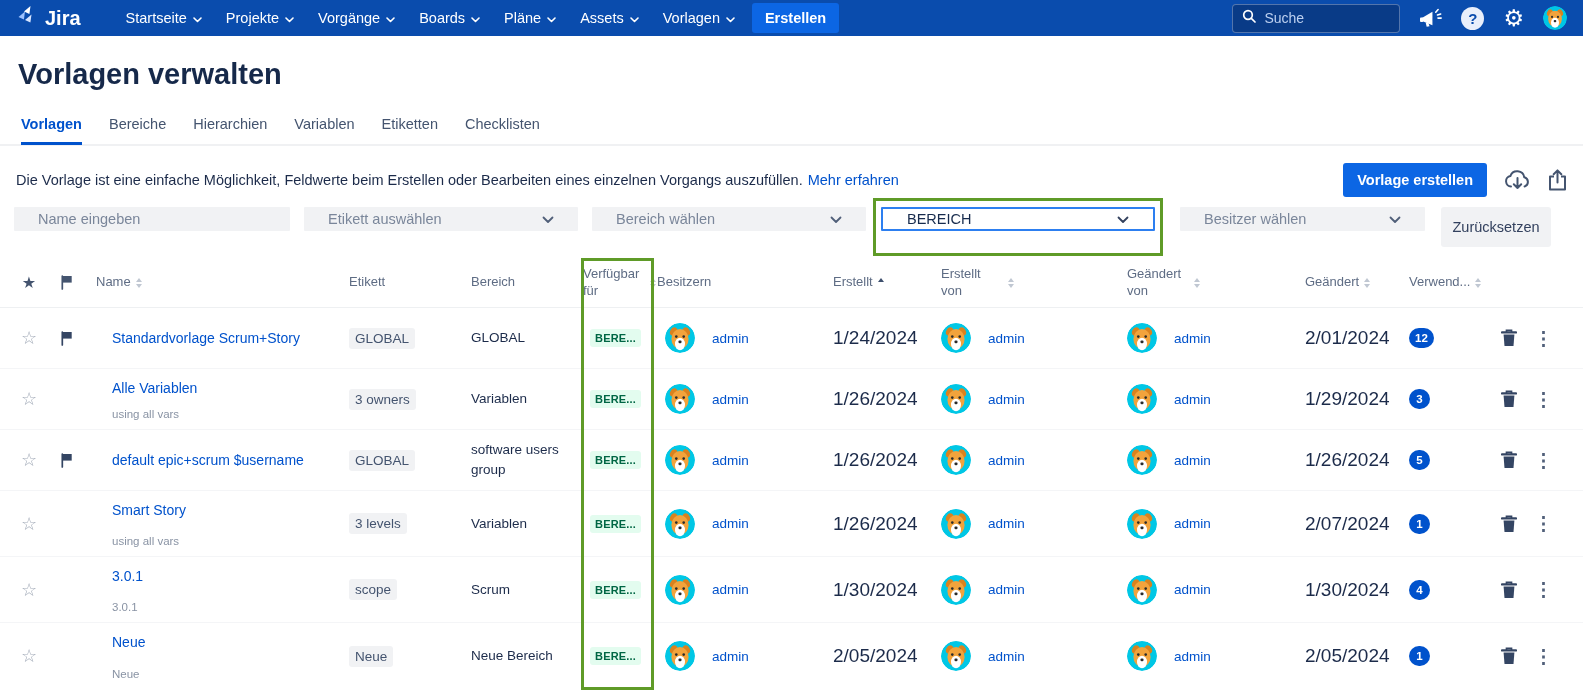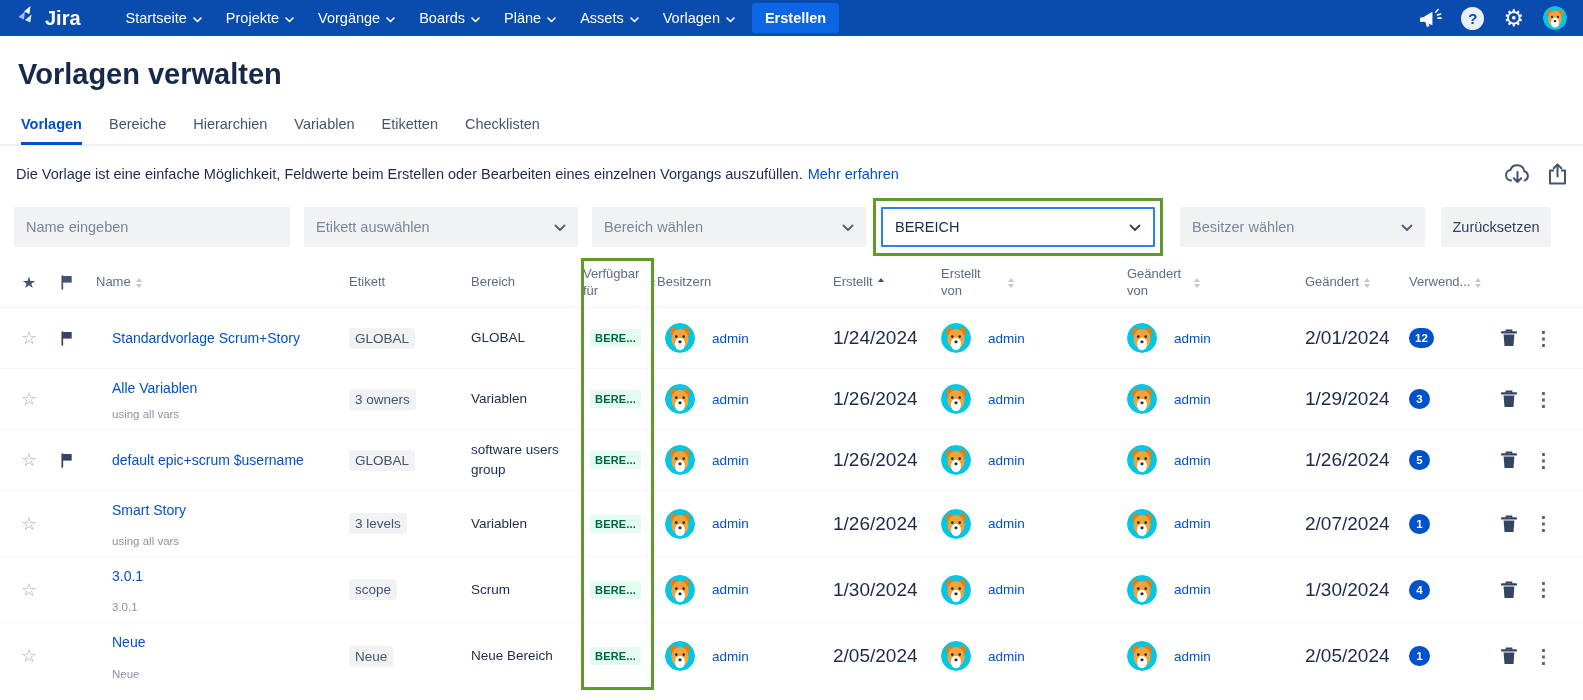--- a/index.html
+++ b/index.html
@@ -47,22 +47,22 @@
     display: flex; align-items: center; }
   .desc-text { font-size: 14.5px; color: #1c2b4a; }
   .desc-link { color: var(--link); font-size: 14.5px; margin-left: 5px; }
   .desc-actions { margin-left: auto; display: flex; align-items: center; gap: 17px; }
   .btn-primary { background: var(--accent); color: #fff; border: none; border-radius: 3px;
     font-size: 14.5px; font-weight: bold; padding: 9px 14px; cursor: pointer; font-family: inherit; }
   .icon-btn { display: flex; align-items: center; cursor: pointer; }
 
   
   .filter-row { position: absolute; top: 207px; left: 0; width: 100%; height: 40px; }
-  .f-field { position: absolute; top: 0; height: 40px; background: #f1f2f4; border-radius: 1px;
-    display: flex; align-items: center; padding: 0 12px; font-size: 14.5px; color: #7a869a;
+  .f-field { position: absolute; top: 0; height: 24px; background: #f1f2f4; border-radius: 1px;
+    display: flex; align-items: center; padding: 0 24px; font-size: 14.5px; color: #7a869a;
     cursor: pointer; }
   .f-field .chev { margin-left: auto; }
   .f-input { border: none; outline: none; background: transparent; width: 100%;
     font-size: 14.5px; font-family: inherit; color: #172B4D; }
   .f-input::placeholder { color: #7a869a; }
   .f-focused { background: #fff; border: 2px solid #2d7ff0; color: #172B4D; }
   .f-reset { position: absolute; top: 0; left: 1441px; width: 110px; height: 40px;
     background: #f1f2f4; border: none; border-radius: 3px; font-size: 14.5px; color: #33415e;
     cursor: pointer; font-family: inherit; }
 
@@ -161,20 +161,29 @@
   </div>
       <div class="nav-item">
     <span>Vorlagen</span>
     <span><svg width="9" height="6" viewBox="0 0 9 6">
             <path d="M1 1l3.5 3.5L8 1" stroke="#fff" stroke-width="1.6" fill="none" stroke-linecap="round" stroke-linejoin="round"></path>
           </svg></span>
   </div>
     </nav>
   <button class="nav-create">Erstellen</button>
   <div class="nav-right">
+    <div class="nav-search">
+      <span>
+        <svg width="14" height="14" viewBox="0 0 14 14">
+            <circle cx="6" cy="6" r="4.3" stroke="#fff" stroke-width="1.7" fill="none"></circle>
+            <path d="M9.3 9.3 13 13" stroke="#fff" stroke-width="1.7" stroke-linecap="round"></path>
+          </svg>
+      </span>
+      <input class="f-input" style="color: rgb(255, 255, 255);" placeholder="Suche">
+    </div>
     <span class="nav-icon">
       <svg width="23" height="21" viewBox="0 0 24 22">
         <path d="M3 10.5 14 4v14L3 13.5z" fill="#fff"></path>
         <rect x="1" y="10" width="3.4" height="4.6" rx="1" fill="#fff"></rect>
         <path d="M7 15.5l1 4.2 3-.6-1.2-3.4z" fill="#fff"></path>
         <path d="M17.5 4.5 20 1.6M19.3 7.4l3.4-1.2M19.8 10.6h3.4" stroke="#fff" stroke-width="1.6" stroke-linecap="round" fill="none"></path>
       </svg>
     </span>
     <span class="nav-icon help-circle">?</span>
     <span class="nav-icon gear-glyph">⚙</span>
@@ -199,20 +208,21 @@
     <div class="tab">Hierarchien</div>
     <div class="tab">Variablen</div>
     <div class="tab">Etiketten</div>
     <div class="tab">Checklisten</div>
   </nav>
 
 <div class="desc-row">
   <span class="desc-text">Die Vorlage ist eine einfache Möglichkeit, Feldwerte beim Erstellen oder Bearbeiten eines einzelnen Vorgangs auszufüllen.</span>
   <a class="desc-link">Mehr erfahren</a>
   <div class="desc-actions">
+    <button class="btn-primary">Vorlage erstellen</button>
     <span class="icon-btn">
       <svg width="27" height="22" viewBox="0 0 27 22">
         <path d="M7 17.5a5.3 5.3 0 0 1-.6-10.5A7.2 7.2 0 0 1 20.3 8.3 4.8 4.8 0 0 1 20.6 17.5" stroke="#44546f" stroke-width="2" fill="none" stroke-linecap="round"></path>
         <path d="M13.5 9v10M9.8 15.3l3.7 3.7 3.7-3.7" stroke="#44546f" stroke-width="2" fill="none" stroke-linecap="round" stroke-linejoin="round"></path>
       </svg>
     </span>
     <span class="icon-btn">
       <svg width="19" height="22" viewBox="0 0 19 22">
         <path d="M6 7.5H2v13h15v-13h-4" stroke="#44546f" stroke-width="2" fill="none" stroke-linejoin="round"></path>
         <path d="M9.5 13.5V2M5.7 5.2 9.5 1.4l3.8 3.8" stroke="#44546f" stroke-width="2" fill="none" stroke-linecap="round" stroke-linejoin="round"></path>

